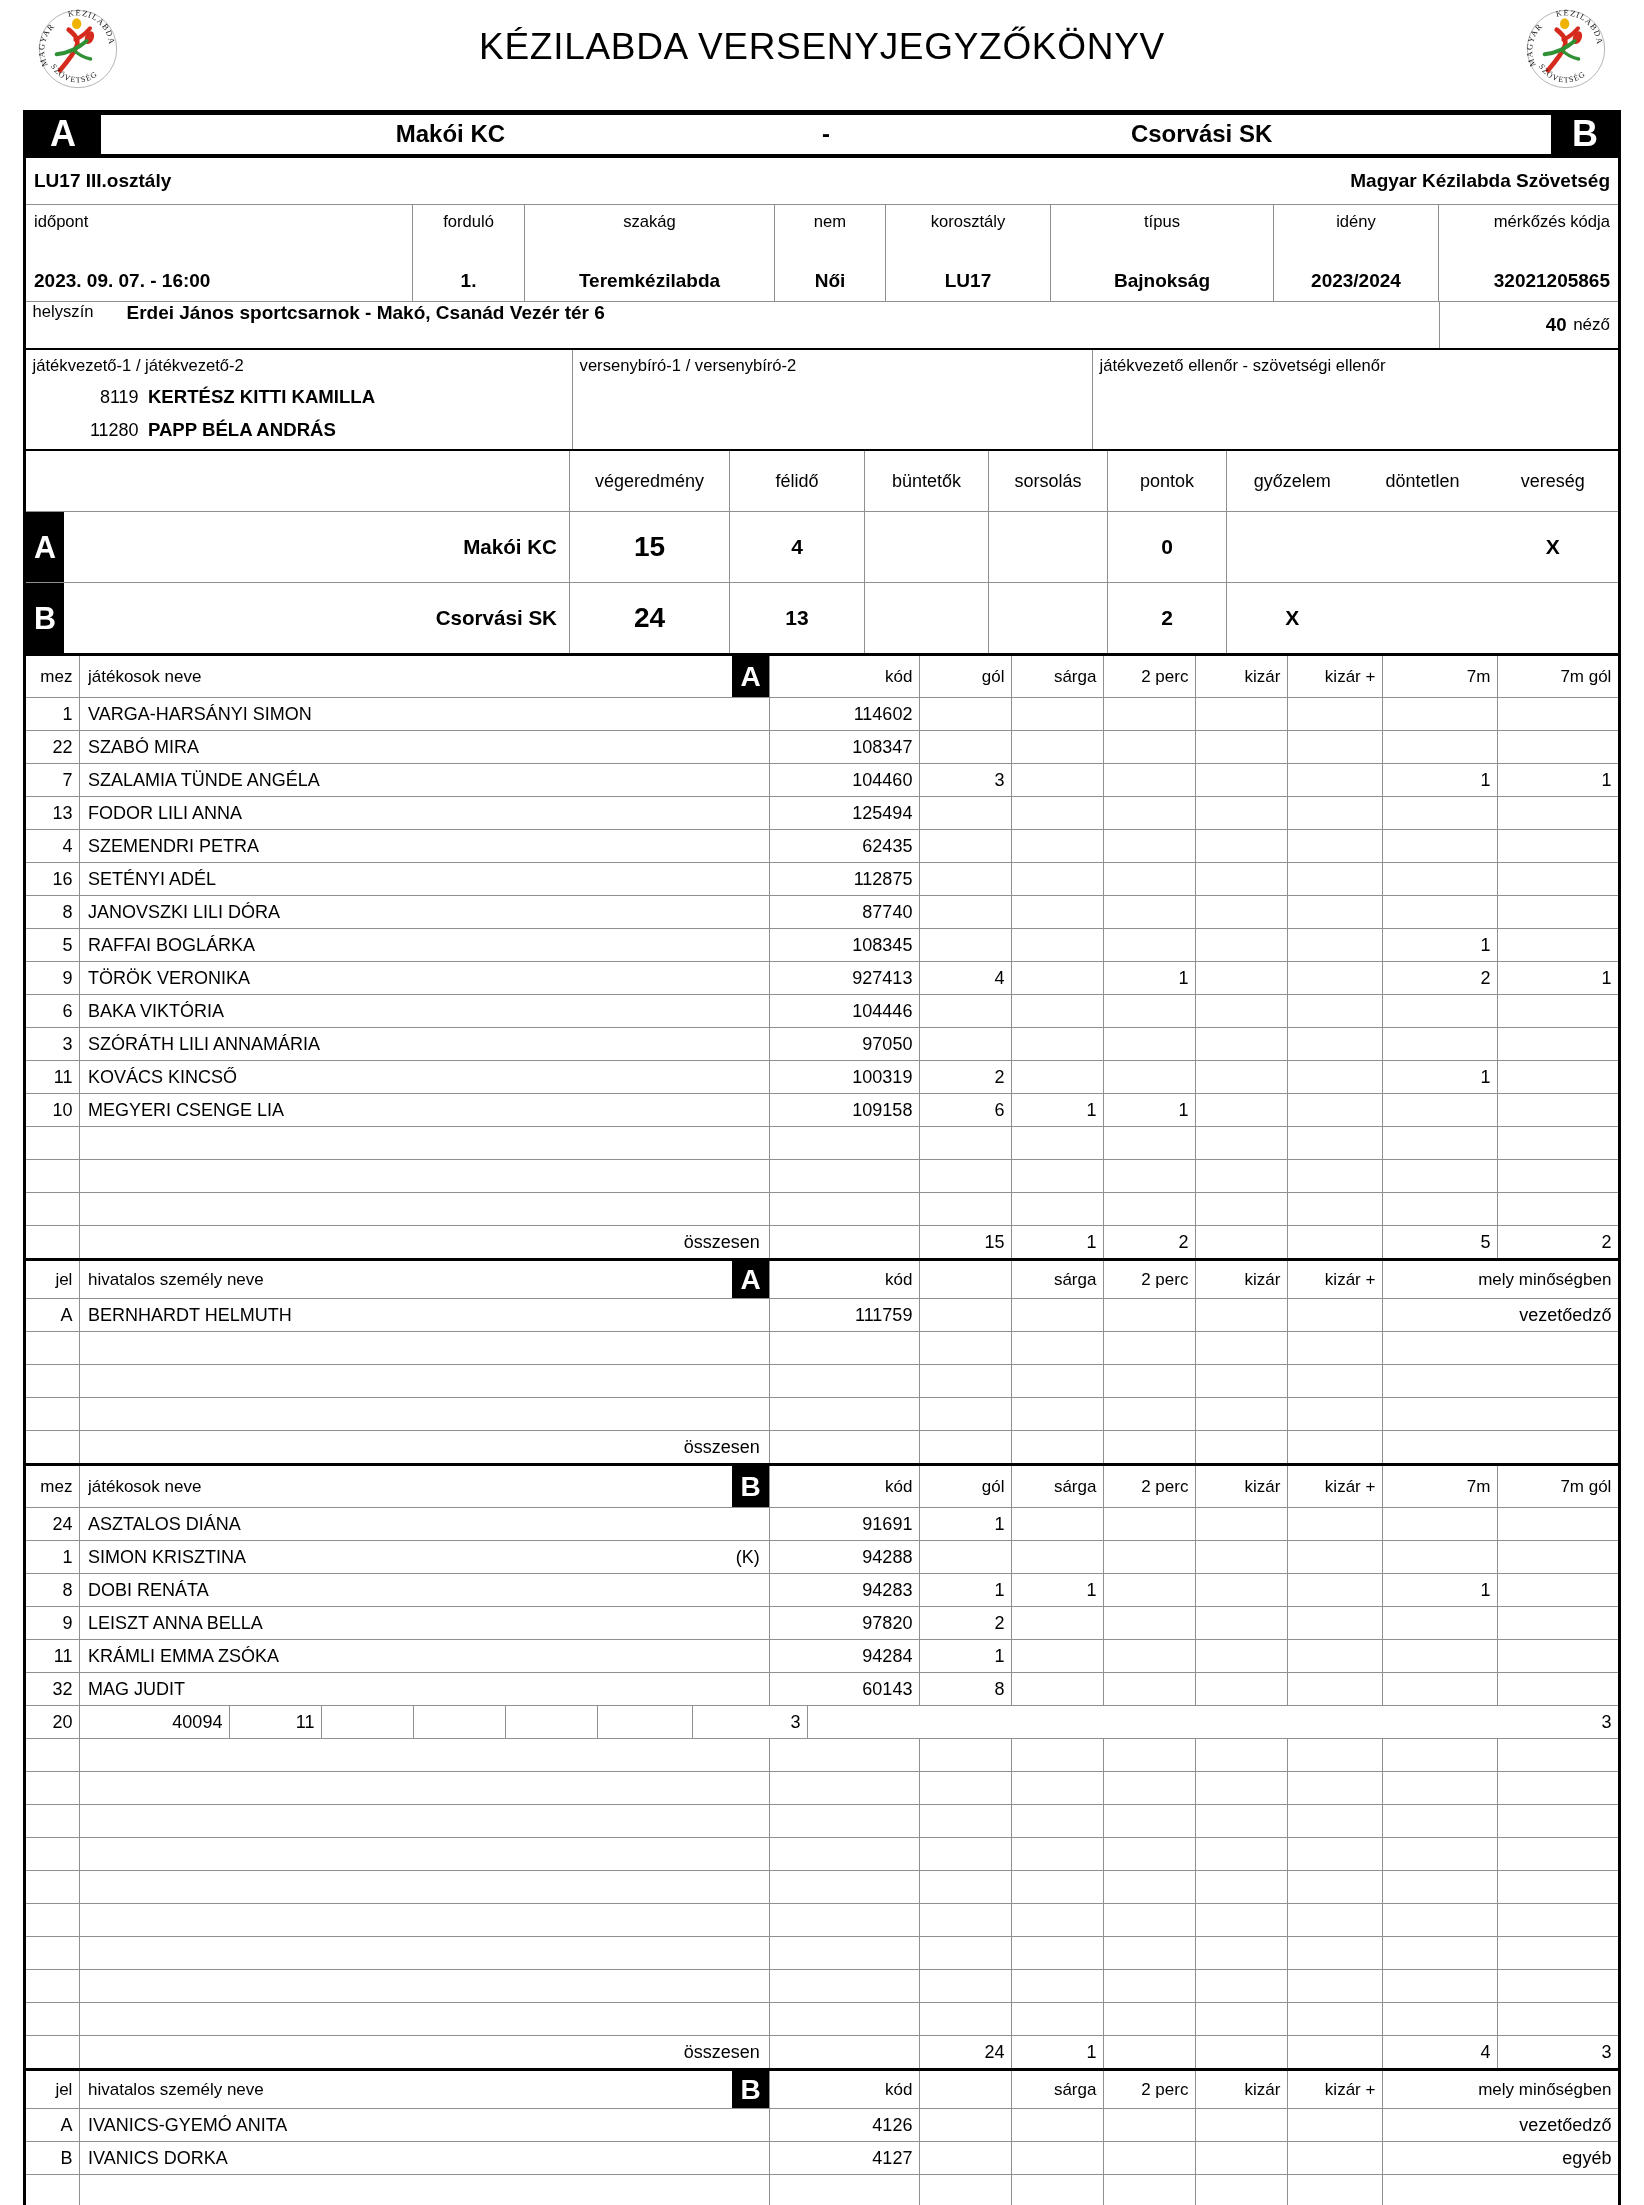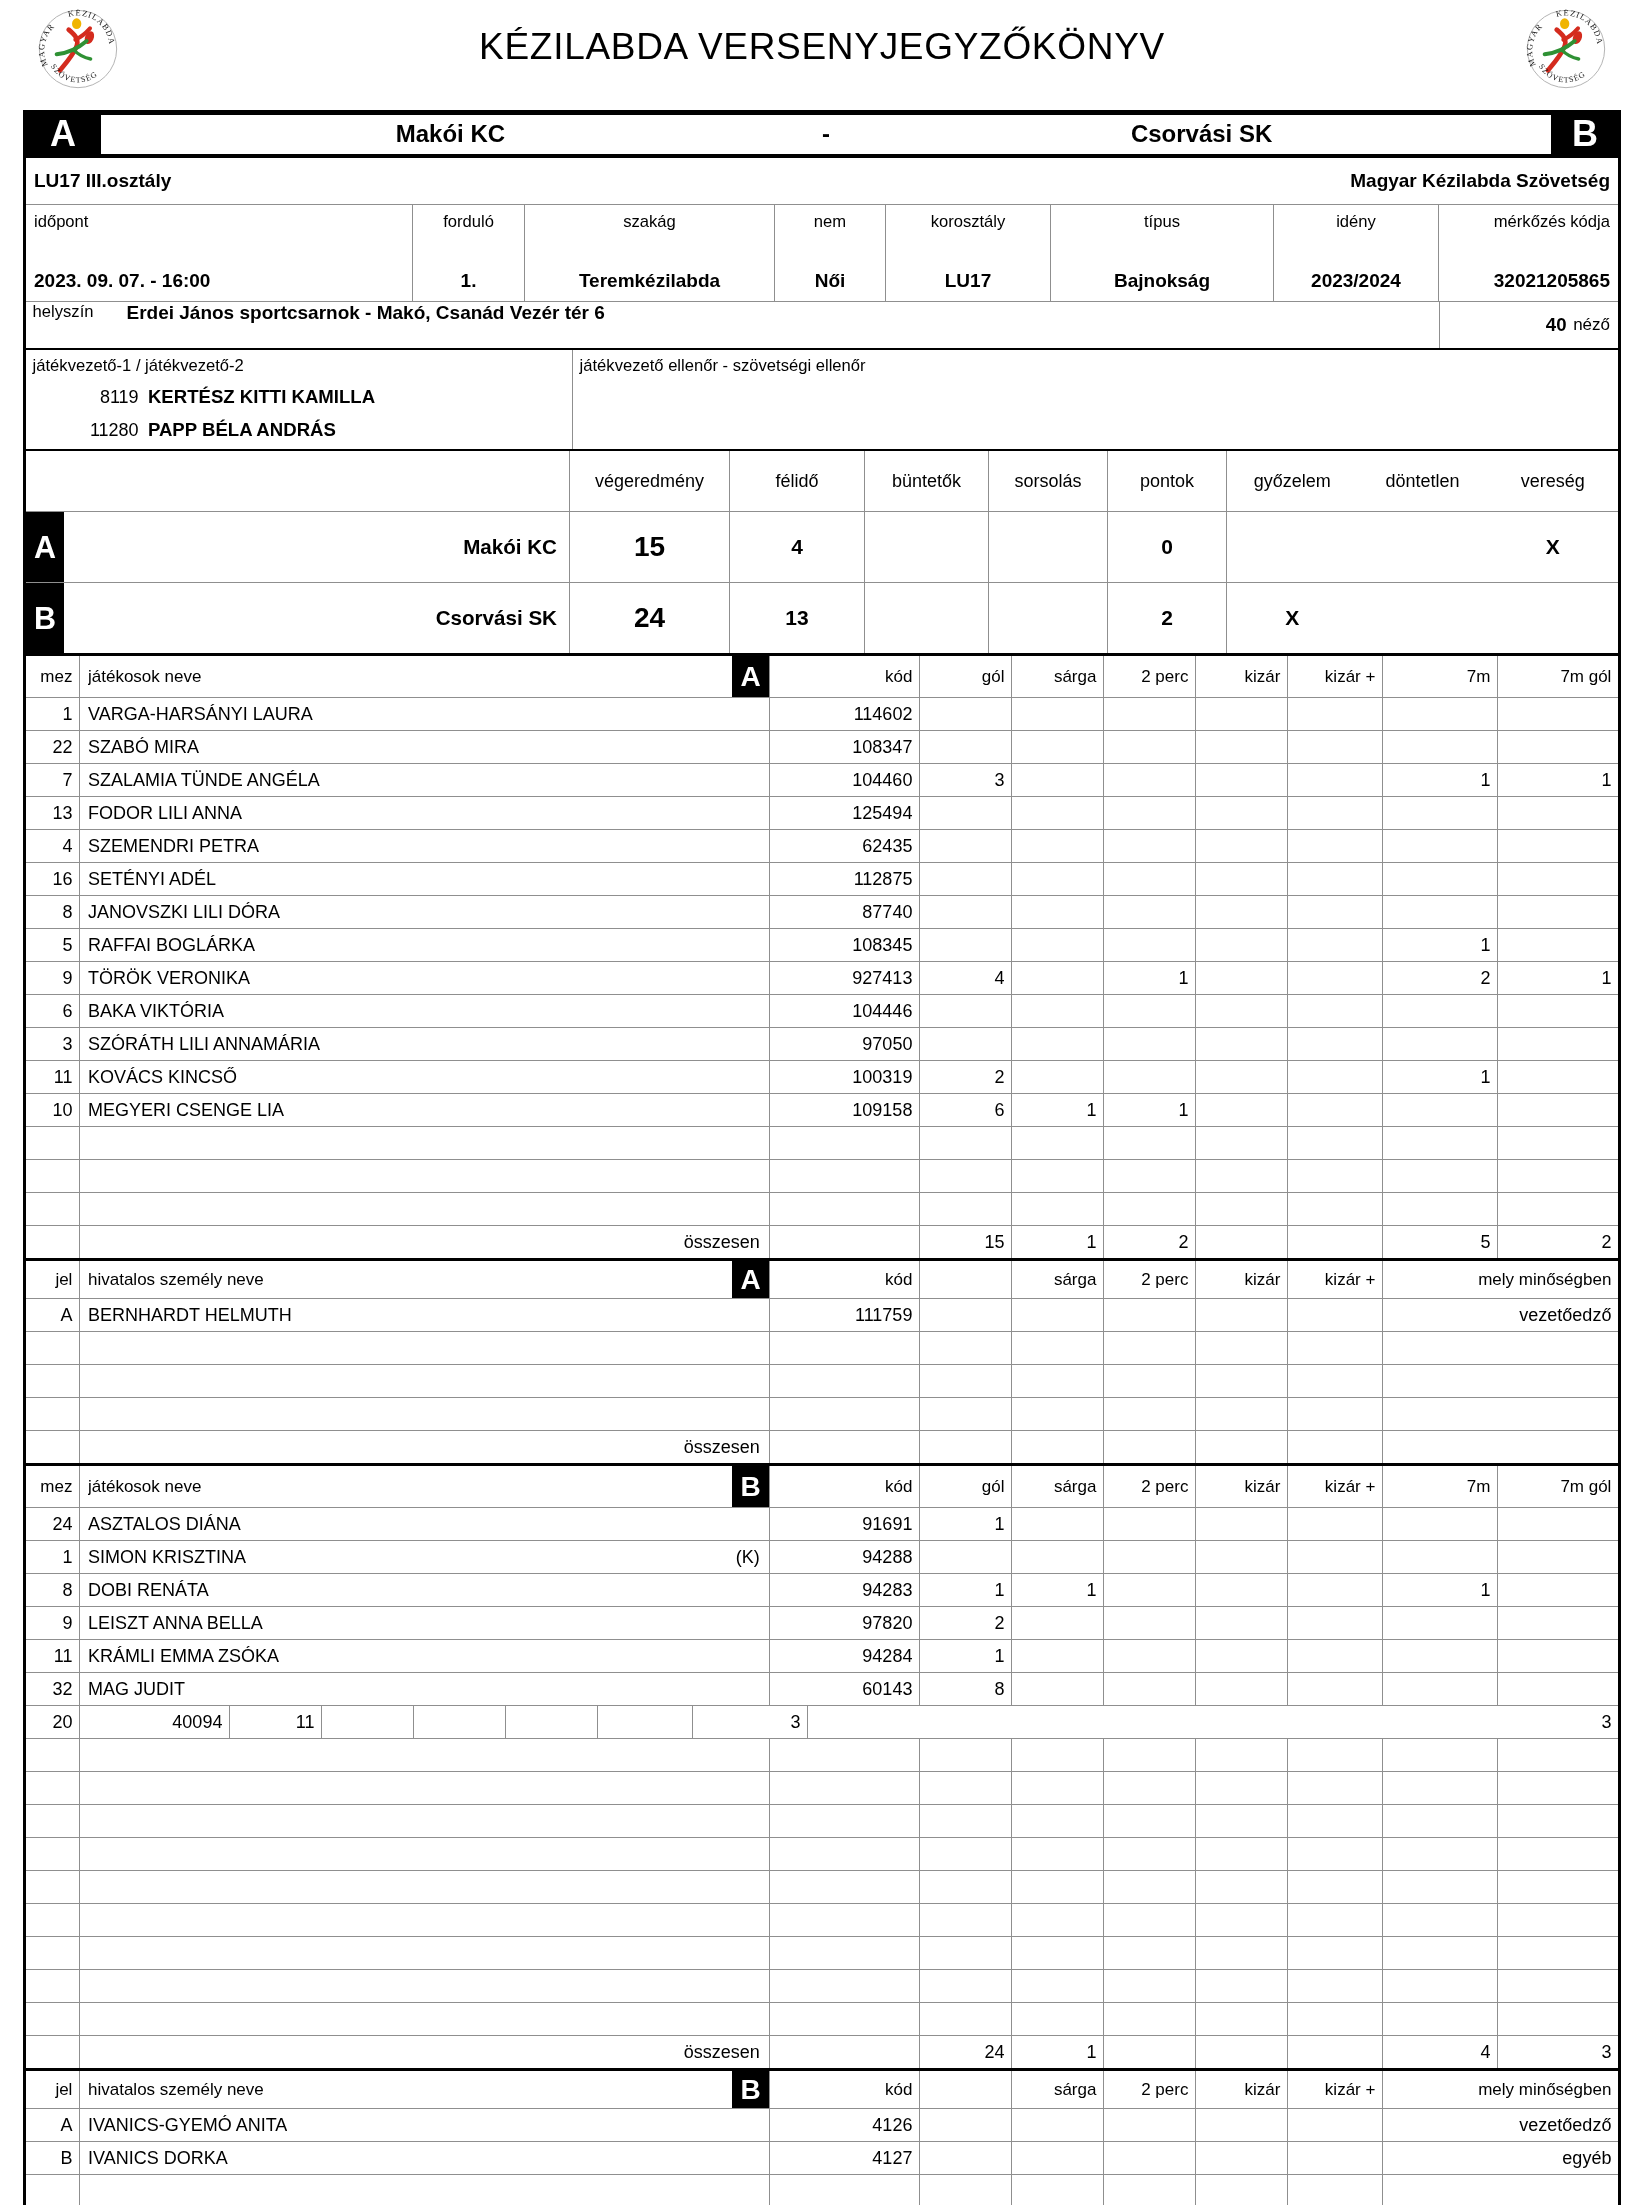--- a/index.html
+++ b/index.html
@@ -194,20 +194,23 @@
     <div class="ref-box">
       <div class="ref-col" style="width:546px">
         <div>játékvezető-1 / játékvezető-2</div>
         <div class="ref-line">
           <span class="ref-code">8119</span><span class="ref-name">KERTÉSZ KITTI KAMILLA</span>
         </div>
         <div class="ref-line">
           <span class="ref-code">11280</span><span class="ref-name">PAPP BÉLA ANDRÁS</span>
         </div>
       </div>
+      <div class="ref-col" style="width:520px">
+        <div>versenybíró-1 / versenybíró-2</div>
+      </div>
       <div class="ref-col" style="flex:1">
         <div>játékvezető ellenőr - szövetségi ellenőr</div>
       </div>
     </div>
 
     <div class="results" id="results">
         <div class="rrow rhead">
           <div class="rcell" style="width: 543px;"></div>
           <div class="rcell" style="width: 160px;">végeredmény</div>
           <div class="rcell" style="width: 135px;">félidő</div>
@@ -266,21 +269,21 @@
           <div class="pcell" style="width: 92px;">sárga</div>
           <div class="pcell" style="width: 92px;">2 perc</div>
           <div class="pcell" style="width: 92px;">kizár</div>
           <div class="pcell" style="width: 95px;">kizár +</div>
           <div class="pcell" style="width: 115px;">7m</div>
           <div class="pcell" style="flex: 1 1 0%;">7m gól</div>
         </div>
         <div class="prow">
           <div class="pcell" style="width: 53px;">1</div>
           <div class="pcell name" style="width: 690px;">
-            <div class="nm">VARGA-HARSÁNYI LAURA</div>
+            <div class="nm">VARGA-HARSÁNYI SIMON</div>
           </div>
           <div class="pcell" style="width: 150px;">114602</div>
           <div class="pcell" style="width: 92px;"></div>
           <div class="pcell" style="width: 92px;"></div>
           <div class="pcell" style="width: 92px;"></div>
           <div class="pcell" style="width: 92px;"></div>
           <div class="pcell" style="width: 95px;"></div>
           <div class="pcell" style="width: 115px;"></div>
           <div class="pcell" style="flex: 1 1 0%;"></div>
         </div>

